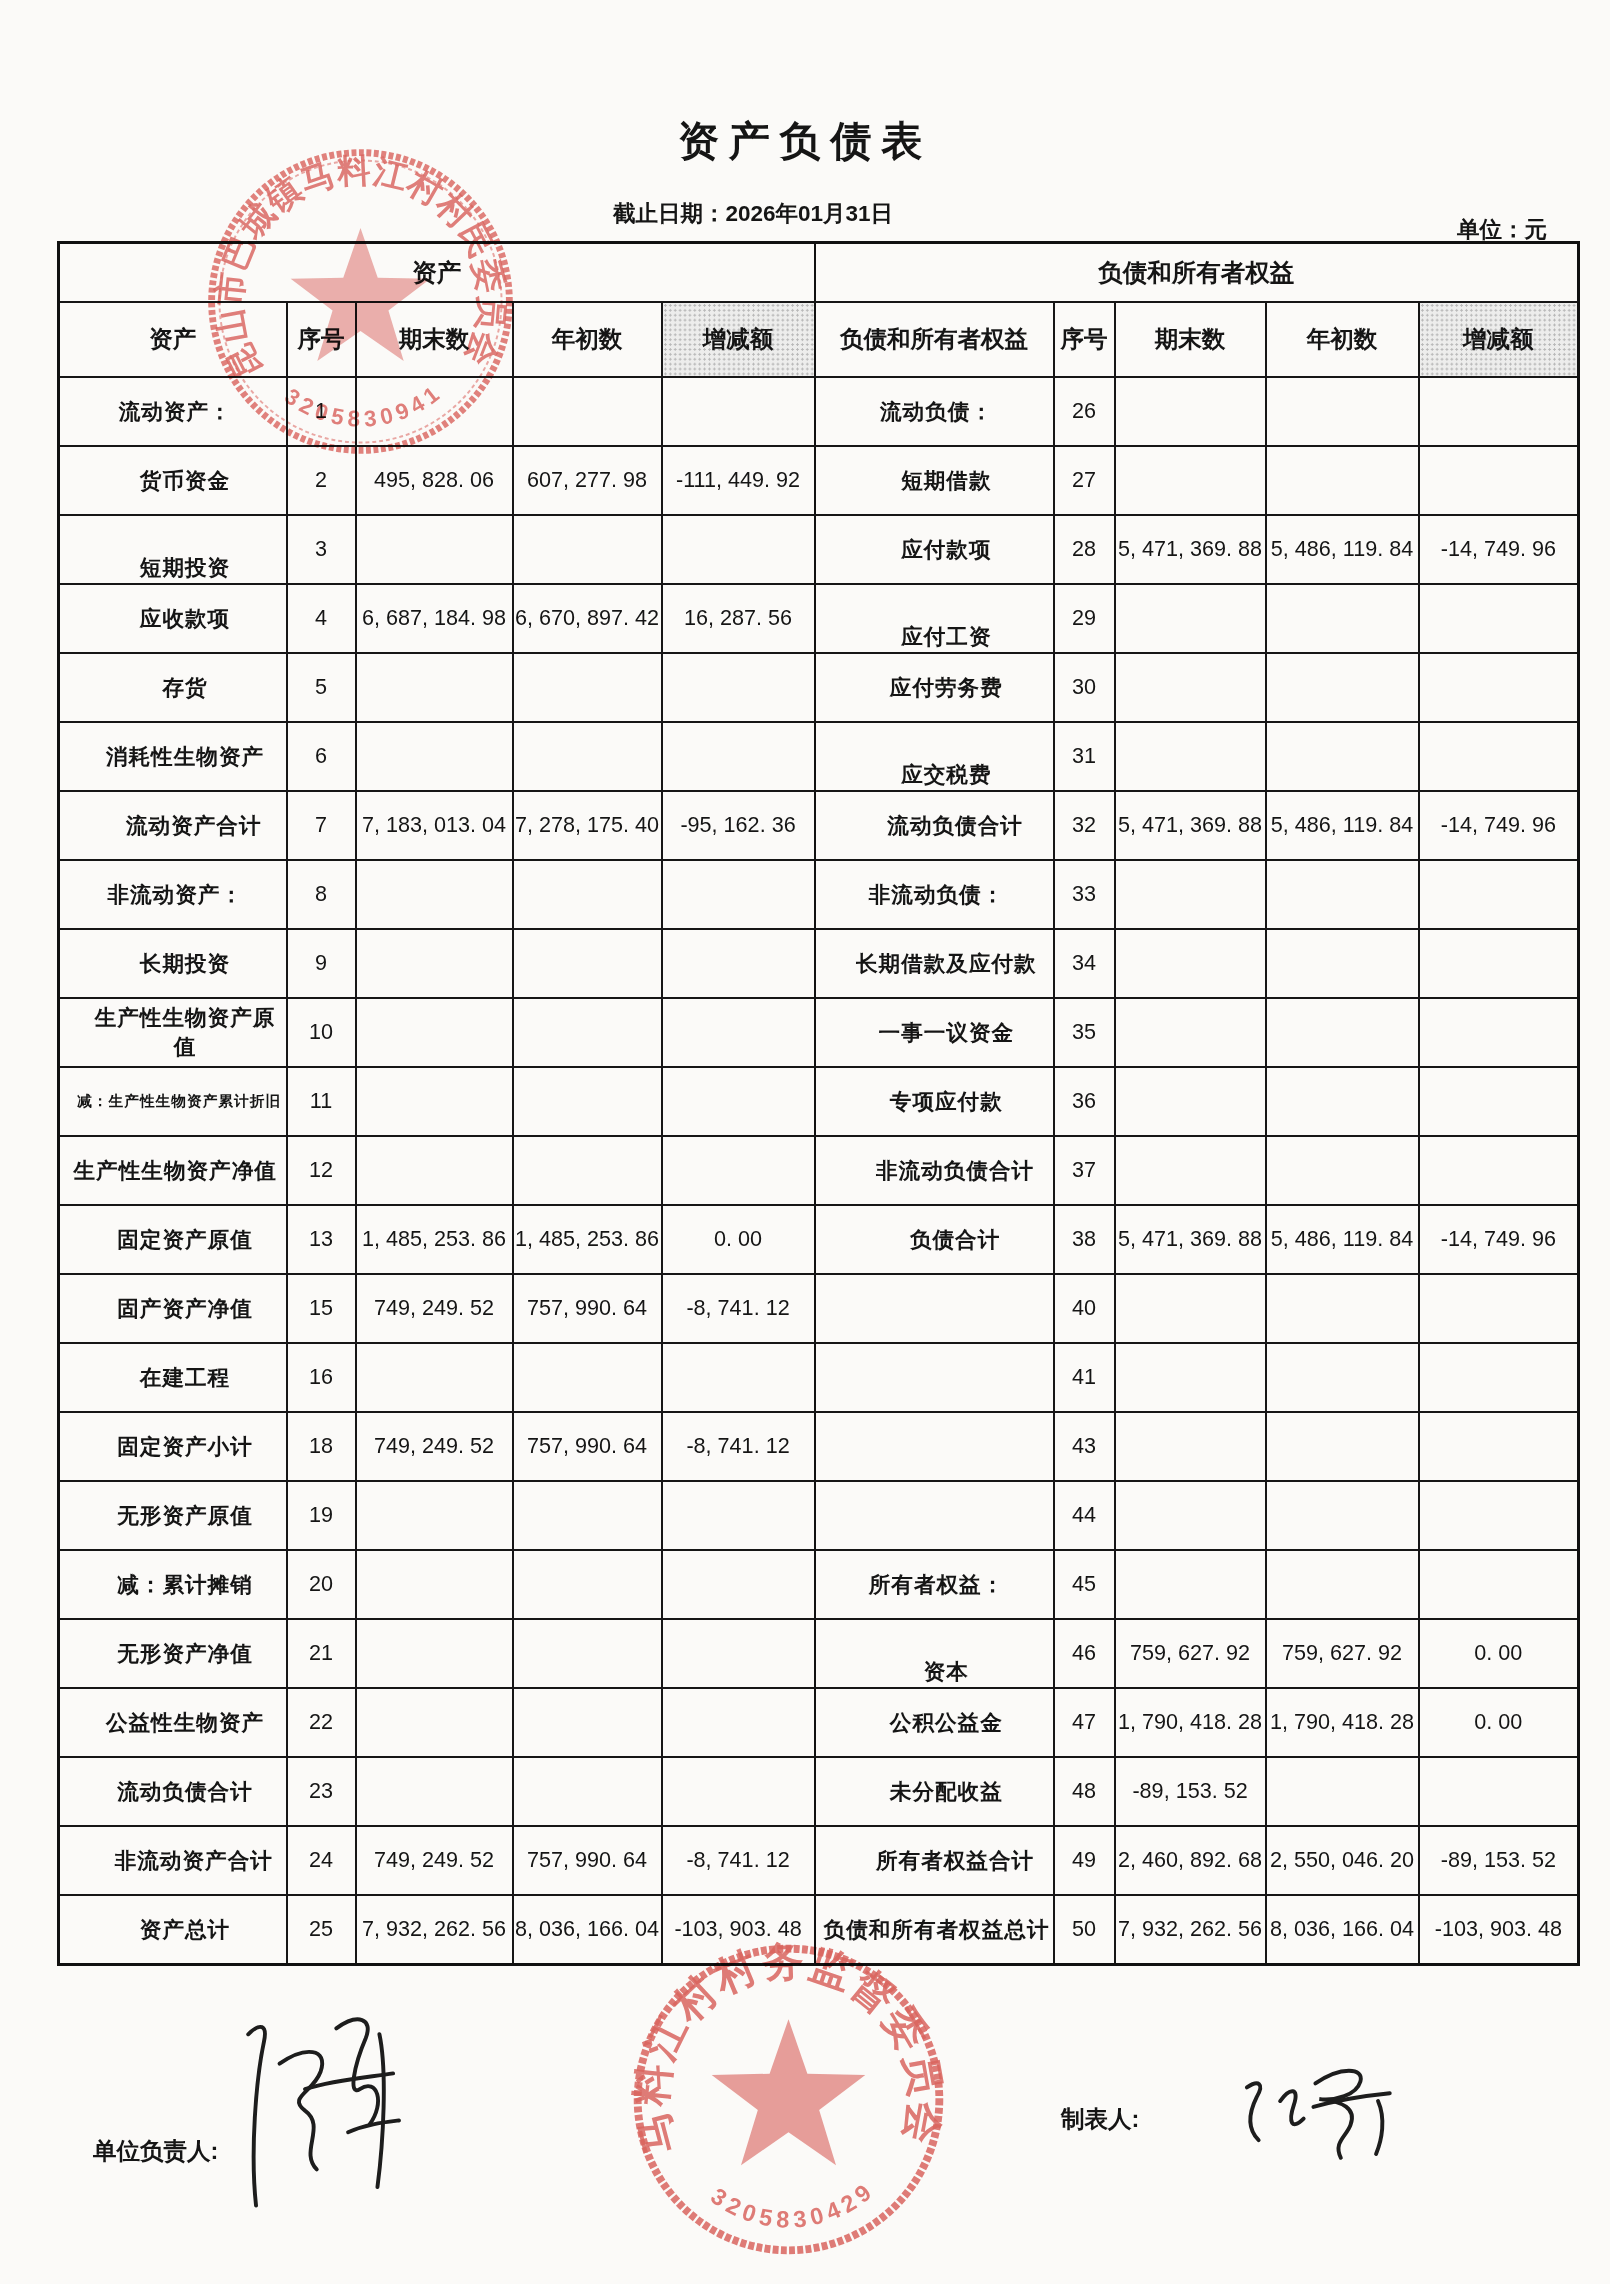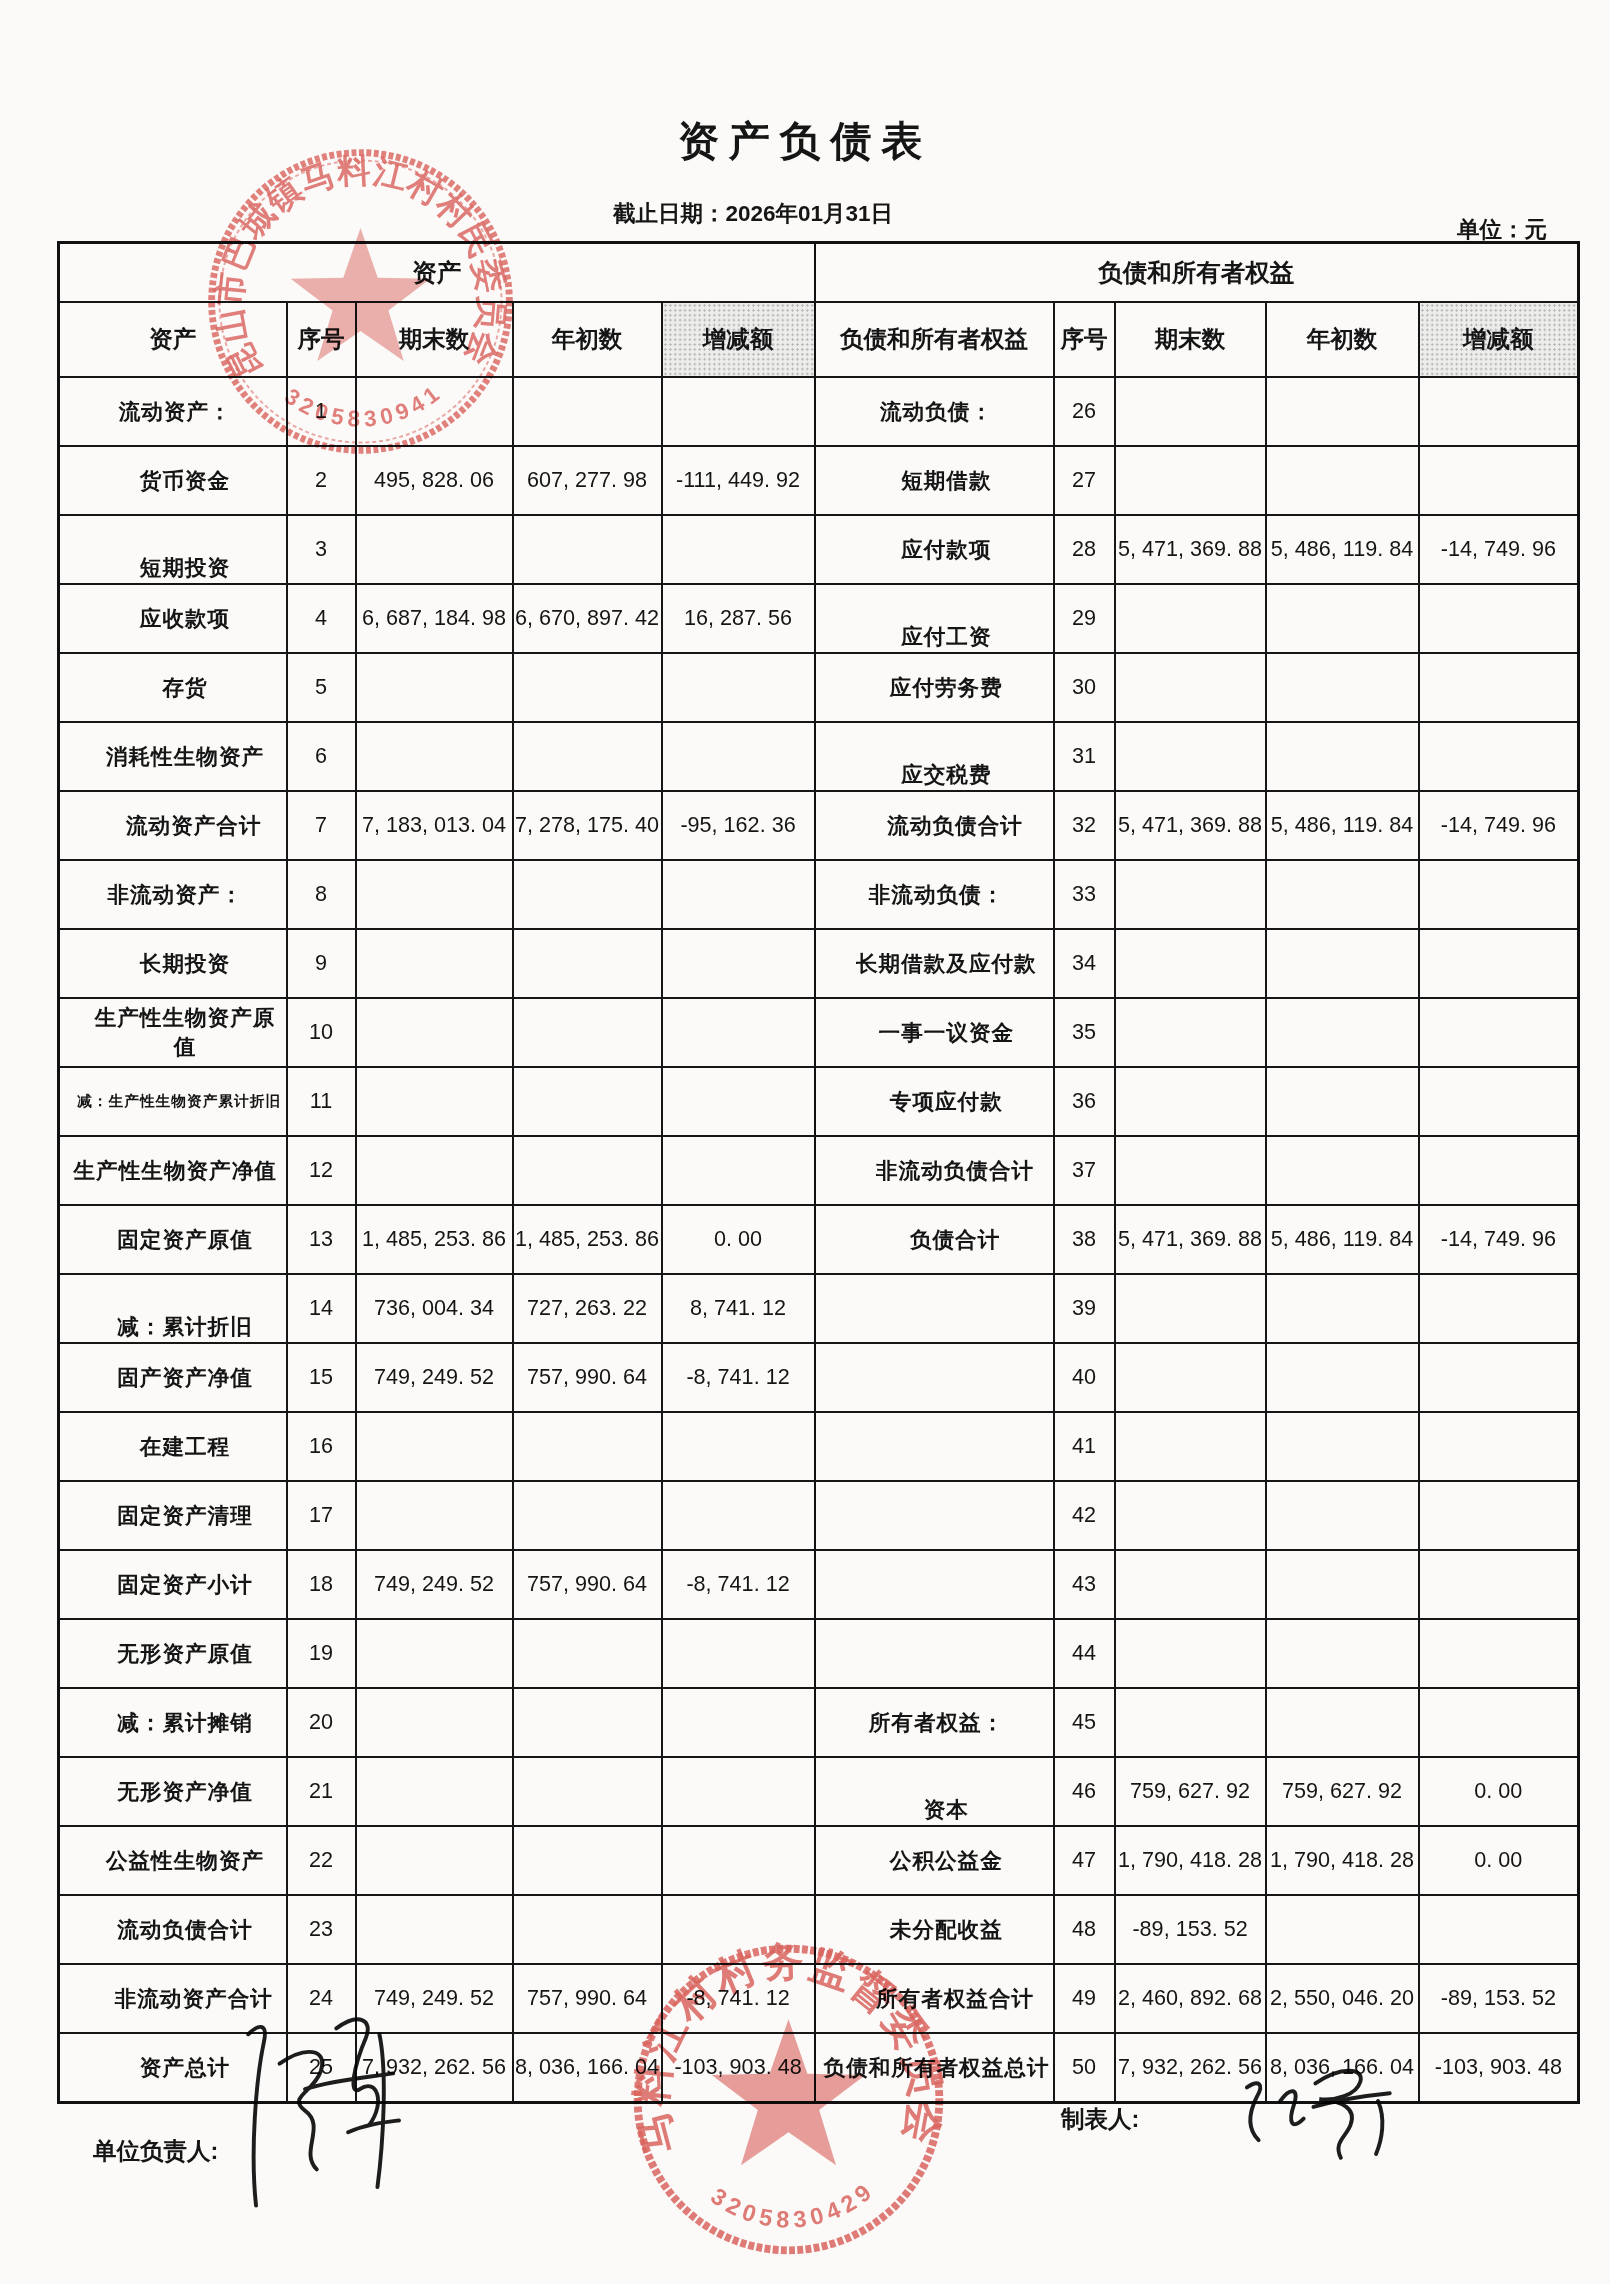--- a/index.html
+++ b/index.html
@@ -225,63 +225,39 @@
           <td class="amt">1, 485, 253. 86</td>
           <td class="amt">1, 485, 253. 86</td>
           <td class="amt half-divider">0. 00</td>
           <td class="lbl ind2">负债合计</td>
           <td class="num">38</td>
           <td class="amt">5, 471, 369. 88</td>
           <td class="amt">5, 486, 119. 84</td>
           <td class="amt">-14, 749. 96</td>
         </tr>
         <tr>
-          <td class="lbl ind1 va-bottom">减：累计折旧</td>
-          <td class="num">14</td>
-          <td class="amt">736, 004. 34</td>
-          <td class="amt">727, 263. 22</td>
-          <td class="amt half-divider">8, 741. 12</td>
-          <td class="lbl ind1"></td>
-          <td class="num">39</td>
-          <td class="amt"></td>
-          <td class="amt"></td>
-          <td class="amt"></td>
-        </tr>
-        <tr>
           <td class="lbl ind1">固产资产净值</td>
           <td class="num">15</td>
           <td class="amt">749, 249. 52</td>
           <td class="amt">757, 990. 64</td>
           <td class="amt half-divider">-8, 741. 12</td>
           <td class="lbl ind1"></td>
           <td class="num">40</td>
           <td class="amt"></td>
           <td class="amt"></td>
           <td class="amt"></td>
         </tr>
         <tr>
           <td class="lbl ind1">在建工程</td>
           <td class="num">16</td>
           <td class="amt"></td>
           <td class="amt"></td>
           <td class="amt half-divider"></td>
           <td class="lbl ind1"></td>
           <td class="num">41</td>
-          <td class="amt"></td>
-          <td class="amt"></td>
-          <td class="amt"></td>
-        </tr>
-        <tr>
-          <td class="lbl ind1">固定资产清理</td>
-          <td class="num">17</td>
-          <td class="amt"></td>
-          <td class="amt"></td>
-          <td class="amt half-divider"></td>
-          <td class="lbl ind1"></td>
-          <td class="num">42</td>
           <td class="amt"></td>
           <td class="amt"></td>
           <td class="amt"></td>
         </tr>
         <tr>
           <td class="lbl ind1">固定资产小计</td>
           <td class="num">18</td>
           <td class="amt">749, 249. 52</td>
           <td class="amt">757, 990. 64</td>
           <td class="amt half-divider">-8, 741. 12</td>

